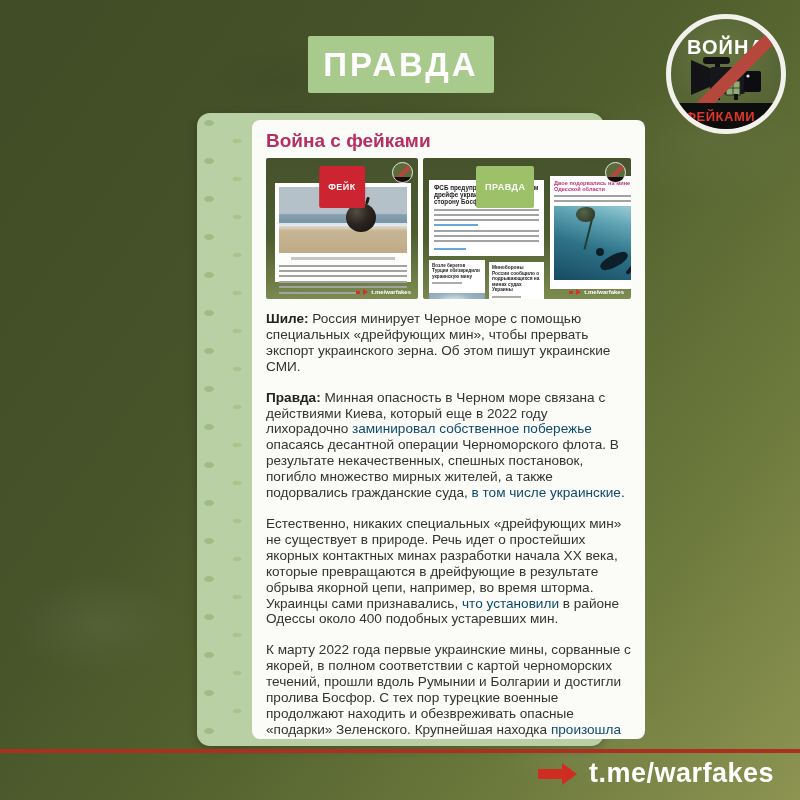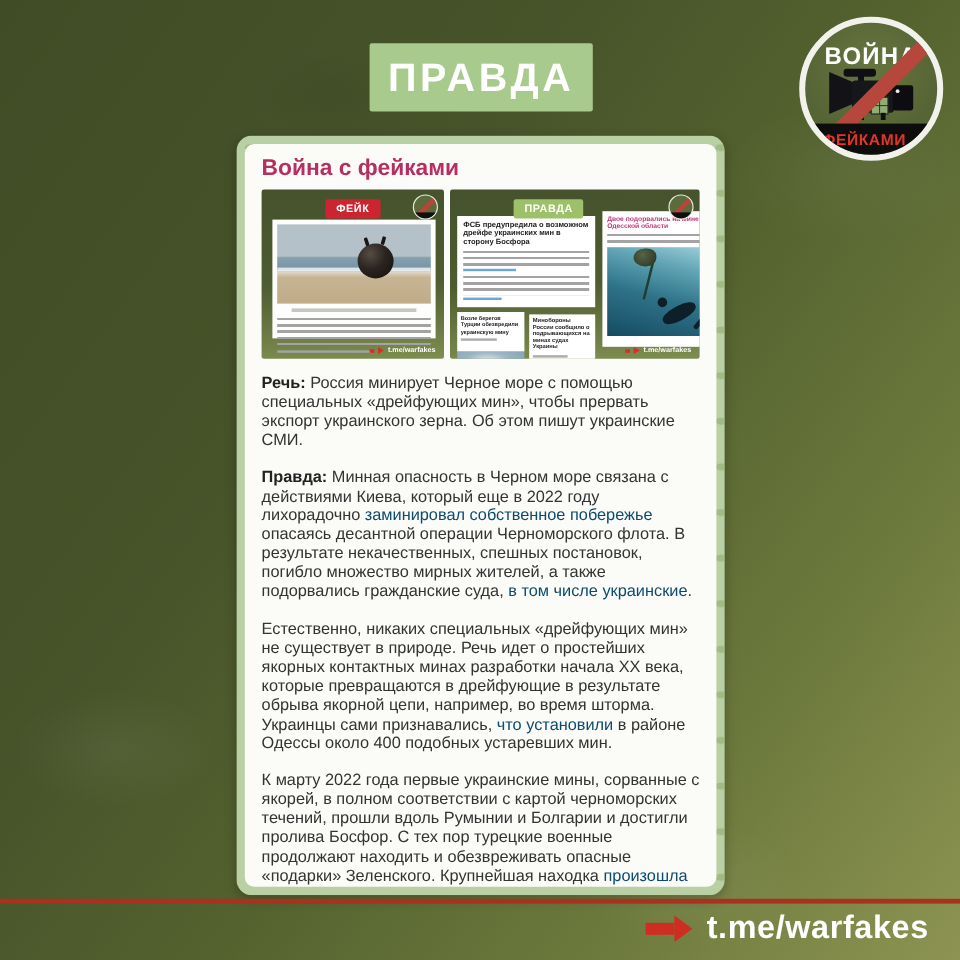--- a/index.html
+++ b/index.html
@@ -29,30 +29,30 @@
     display:flex;align-items:center;justify-content:flex-start;}
   .logo .band span{font-size:13px;font-weight:800;color:#e2352a;letter-spacing:.5px;}
 
   
   .card{position:absolute;left:197px;top:113px;width:407px;height:633px;border-radius:13px;
     padding:7px;box-sizing:border-box;background-color:#b9cfa4;
     background-image:radial-gradient(ellipse 10px 6px at 12px 10px,#a0bb84 45%,transparent 52%),
       radial-gradient(ellipse 9px 5px at 40px 28px,#aac48e 45%,transparent 52%);
     background-size:56px 38px;box-shadow:0 3px 10px rgba(0,0,0,.25);}
   .card-inner{width:100%;height:100%;background:#fbfbf8;border-radius:8px;overflow:hidden;
-    padding:8px 14px 0;box-sizing:border-box;}
+    padding:8px 14px 0;box-sizing:border-box;margin-left:48px;}
   .card-title{font-size:19px;line-height:22px;font-weight:700;color:#b72e62;margin:2px 0 6px;}
 
   
   .panels{display:flex;gap:5px;height:141px;}
   .panel{position:relative;border-radius:2px;overflow:hidden;
     background:linear-gradient(178deg,#45522c 0%,#4e5c31 55%,#7e8d50 100%);}
   .panel.fake{width:152px;}
   .panel.true{flex:1;}
-  .badge{position:absolute;top:8px;font-size:9px;font-weight:800;color:#fff;padding:3px 9px;
+  .badge{position:absolute;top:8px;font-size:9px;font-weight:800;color:#fff;padding:16px 9px;
     border-radius:2px;letter-spacing:.5px;z-index:3;}
   .badge.fk{left:50%;transform:translateX(-50%);background:#cc2430;}
   .badge.tr{left:53px;background:#9cc168;}
   .minilogo{position:absolute;top:4px;right:5px;width:21px;height:21px;border-radius:50%;
     background:#5c6b3b;border:1.5px solid #e8e8e4;overflow:hidden;box-sizing:border-box;z-index:3;}
   .minilogo .ms{position:absolute;left:-4px;top:8px;width:28px;height:3.5px;background:#b8453c;transform:rotate(-45deg);}
   .minilogo .mb{position:absolute;bottom:0;left:0;right:0;height:5px;background:#101010;}
 
   .textbars{background:repeating-linear-gradient(180deg,#a3a3a3 0 2px,transparent 2px 5.2px);}
   .bluebar{height:2px;background:#6aa7d8;margin-top:2px;}
@@ -216,21 +216,21 @@
 
           <div class="watermark">
             <div class="stem"></div>
               <div class="head"></div>
             <div class="wtxt">t.me/warfakes</div>
           </div>
         </div>
       </div>
 
       <div>
-          <p class="para"><span class="b">Речь:</span><span> Россия минирует Черное море с помощью специальных «дрейфующих мин», чтобы прервать экспорт украинского зерна. Об этом пишут украинские СМИ.</span></p>
+          <p class="para"><span class="b">Шиле:</span><span> Россия минирует Черное море с помощью специальных «дрейфующих мин», чтобы прервать экспорт украинского зерна. Об этом пишут украинские СМИ.</span></p>
           <p class="para"><span class="b">Правда:</span><span> Минная опасность в Черном море связана с действиями Киева, который еще в 2022 году лихорадочно </span><span class="lnk">заминировал собственное побережье</span><span> опасаясь десантной операции Черноморского флота. В результате некачественных, спешных постановок, погибло множество мирных жителей, а также подорвались гражданские суда, </span><span class="lnk">в том числе украинские</span><span>.</span></p>
           <p class="para"><span>Естественно, никаких специальных «дрейфующих мин» не существует в природе. Речь идет о простейших якорных контактных минах разработки начала XX века, которые превращаются в дрейфующие в результате обрыва якорной цепи, например, во время шторма. Украинцы сами признавались, </span><span class="lnk">что установили</span><span> в районе Одессы около 400 подобных устаревших мин.</span></p>
           <p class="para"><span>К марту 2022 года первые украинские мины, сорванные с якорей, в полном соответствии с картой черноморских течений, прошли вдоль Румынии и Болгарии и достигли пролива Босфор. С тех пор турецкие военные продолжают находить и обезвреживать опасные «подарки» Зеленского. Крупнейшая находка </span><span class="lnk">произошла</span><span> в июле 2023 года около черноморского курорта Шиле, где были обнаружены и обезврежены сразу 28 мин.</span></p>
         </div>
     </div>
   </div>
 
   <div class="redline"></div>
   <div class="footer">
     <div class="fatarrow">

